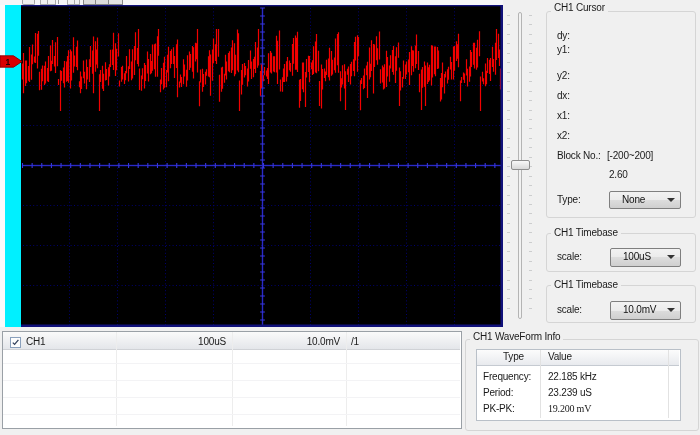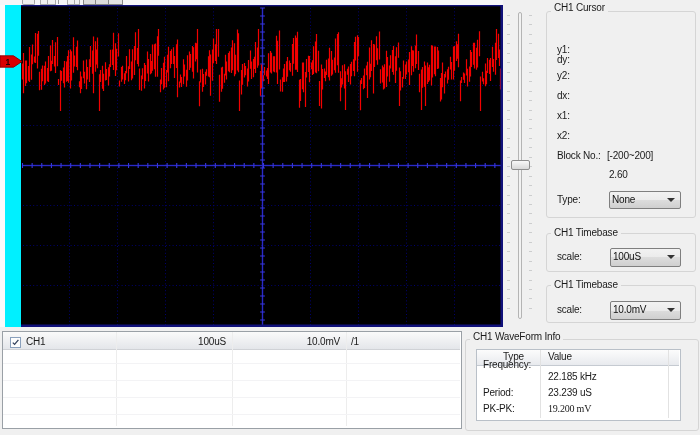--- a/index.html
+++ b/index.html
@@ -1,21 +1,21 @@
 <!DOCTYPE html>
 <html><head><meta charset="utf-8">
 <style>
   html,body{margin:0;padding:0;}
   body{-webkit-font-smoothing:antialiased;width:700px;height:435px;background:#f0f0f0;font-family:"Liberation Sans",sans-serif;position:relative;overflow:hidden;}
   .abs{position:absolute;}
   .lbl{position:absolute;font-size:10px;letter-spacing:-0.2px;color:#1a1a1a;white-space:nowrap;}
   .group{position:absolute;border:1px solid #d5d5d5;border-radius:3px;}
   .gtitle{position:absolute;font-size:10px;letter-spacing:-0.2px;color:#1a1a1a;background:#f0f0f0;padding:0 3px;white-space:nowrap;}
   .combo{position:absolute;border-radius:2px;border:1px solid #7f7f7f;background:linear-gradient(#f2f2f2,#ebebeb 50%,#dddddd 50%,#cfcfcf);font-size:10px;letter-spacing:-0.2px;color:#111;}
-  .combo .txt{position:absolute;left:2px;top:2px;}
+  .combo .txt{position:absolute;left:12px;top:2px;}
   .combo .arr{position:absolute;right:5px;top:6px;width:0;height:0;border-left:4px solid transparent;border-right:4px solid transparent;border-top:4px solid #333;}
 </style></head>
 <body>
 
 <div class="abs" style="left:0;top:0;width:503px;height:5px;background:#f6f6f8;"></div>
 <div class="abs" style="left:22px;top:0;width:11px;height:4px;border:1px solid #a6a6a6;border-top:none;border-radius:0 0 2px 2px;background:#f0f0f0;"></div>
 <div class="abs" style="left:40px;top:0;width:6px;height:4px;border:1px solid #ababab;border-top:none;background:#f2f2f2;"></div>
 <div class="abs" style="left:47px;top:0;width:7px;height:4px;border:1px solid #ababab;border-top:none;background:#f2f2f2;"></div>
 <div class="abs" style="left:58px;top:0;width:1px;height:4px;background:#999;"></div>
 <div class="abs" style="left:67px;top:0;width:6px;height:4px;border:1px solid #ababab;border-top:none;background:#f2f2f2;"></div>
@@ -109,21 +109,21 @@
 <div class="abs" style="left:507px;top:289px;width:3px;height:1px;background:#cccdce;"></div>
 <div class="abs" style="left:529px;top:289px;width:3px;height:1px;background:#cccdce;"></div>
 <div class="abs" style="left:507px;top:298px;width:3px;height:1px;background:#cccdce;"></div>
 <div class="abs" style="left:529px;top:298px;width:3px;height:1px;background:#cccdce;"></div>
 <div class="abs" style="left:507px;top:308px;width:3px;height:1px;background:#cccdce;"></div>
 <div class="abs" style="left:529px;top:308px;width:3px;height:1px;background:#cccdce;"></div>
 <div class="abs" style="left:511px;top:160px;width:17px;height:8px;background:linear-gradient(#f8f8f8,#d8d8d8);border:1px solid #8e8e8e;border-radius:2px;"></div>
 
 <div class="group" style="left:546px;top:11px;width:148px;height:205px;"></div>
 <div class="gtitle" style="left:551px;top:2px;">CH1 Cursor</div>
-<div class="lbl" style="left:557px;top:30px;margin-top:24px;">dy:</div>
+<div class="lbl" style="left:557px;top:30px;">dy:</div>
 <div class="lbl" style="left:557px;top:44px;">y1:</div>
 <div class="lbl" style="left:557px;top:70px;">y2:</div>
 <div class="lbl" style="left:557px;top:90px;">dx:</div>
 <div class="lbl" style="left:557px;top:110px;">x1:</div>
 <div class="lbl" style="left:557px;top:130px;">x2:</div>
 <div class="lbl" style="left:557px;top:150px;">Block No.:</div>
 <div class="lbl" style="left:607px;top:150px;">[-200~200]</div>
 <div class="lbl" style="left:609px;top:169px;">2.60</div>
 <div class="lbl" style="left:557px;top:194px;">Type:</div>
 <div class="combo" style="left:609px;top:191px;width:70px;height:16px;">
@@ -166,18 +166,18 @@
 <div class="lbl" style="left:351px;top:336px;">/1</div>
 
 <div class="group" style="left:465px;top:339px;width:232px;height:90px;"></div>
 <div class="gtitle" style="left:470px;top:331px;">CH1 WaveForm Info</div>
 <div class="abs" style="left:476px;top:349px;width:203px;height:70px;background:#ffffff;border:1px solid #b9c0c8;"></div>
 <div class="abs" style="left:477px;top:350px;width:202px;height:15px;background:linear-gradient(#fcfcfc,#e8eaee);border-bottom:1px solid #c5cad1;"></div>
 <div class="abs" style="left:540px;top:350px;width:1px;height:68px;background:#e2e2e2;"></div>
 <div class="abs" style="left:668px;top:350px;width:1px;height:68px;background:#e2e2e2;"></div>
 <div class="lbl" style="left:503px;top:351px;">Type</div>
 <div class="lbl" style="left:548px;top:351px;">Value</div>
-<div class="lbl" style="left:483px;top:359px;">Frequency:</div>
+<div class="lbl" style="left:483px;top:371px;">Frequency:</div>
 <div class="lbl" style="left:548px;top:371px;">22.185 kHz</div>
 <div class="lbl" style="left:483px;top:387px;">Period:</div>
 <div class="lbl" style="left:548px;top:387px;">23.239 uS</div>
 <div class="lbl" style="left:483px;top:403px;">PK-PK:</div>
 <div class="lbl" style="left:548px;top:403px;font-family:Liberation Serif, serif;">19.200 mV</div>
 
 </body></html>

